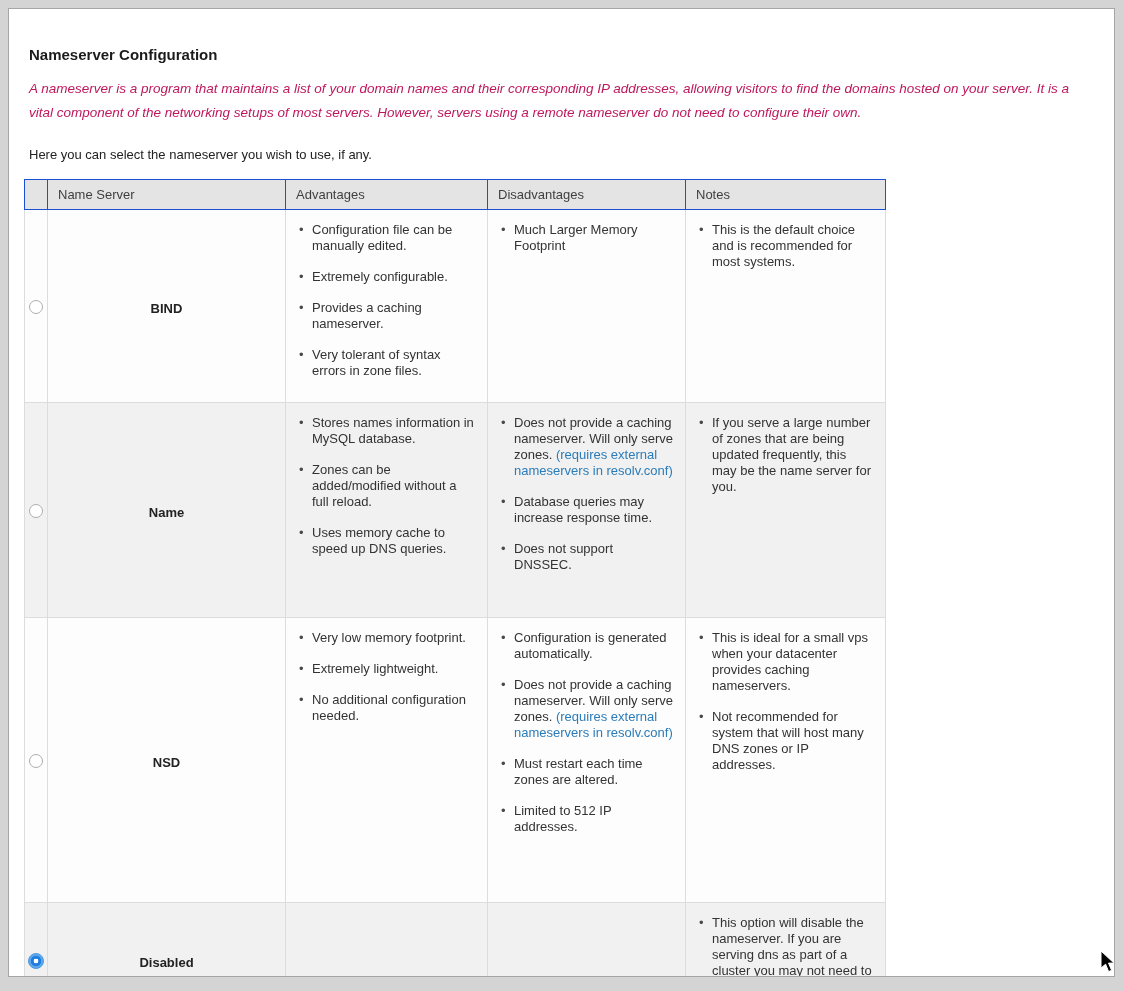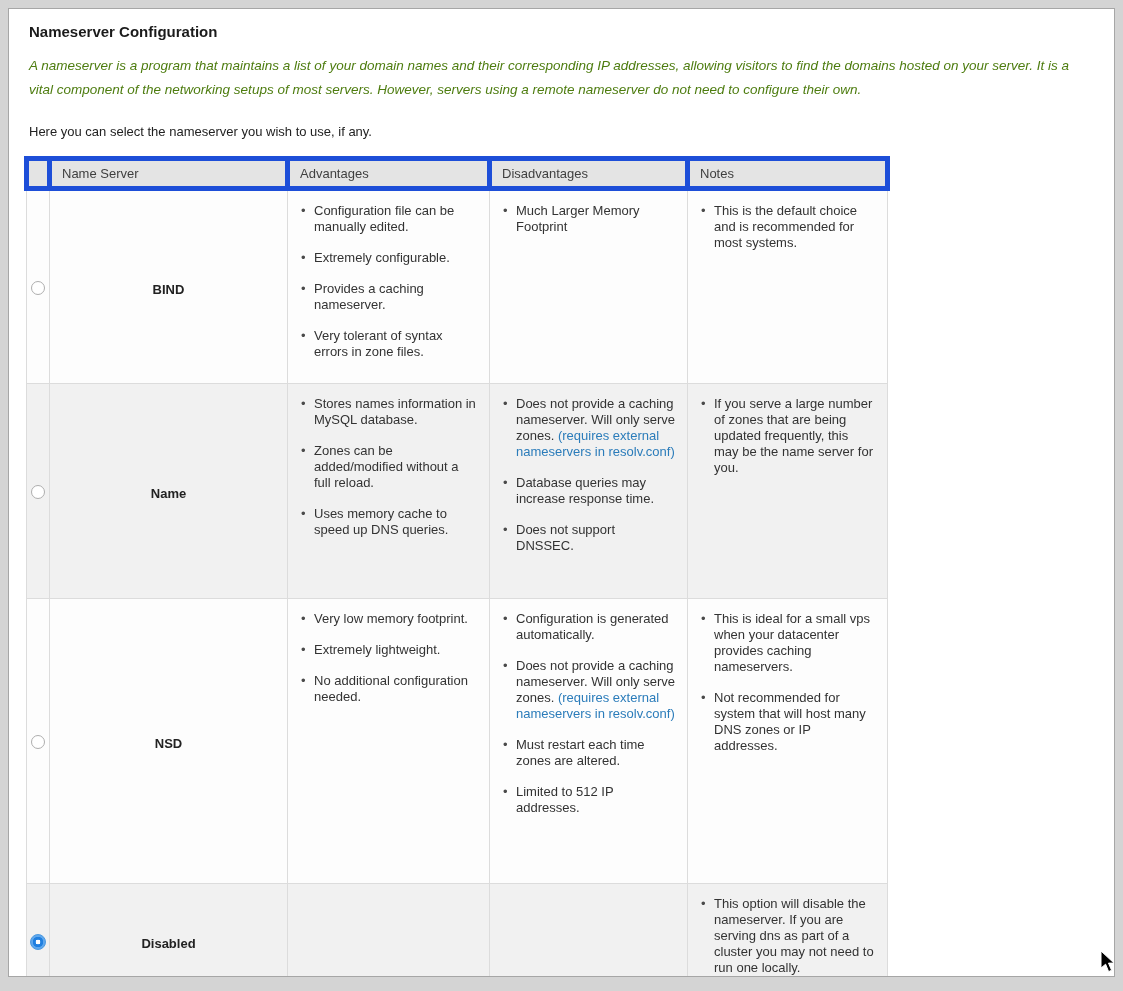--- a/index.html
+++ b/index.html
@@ -9,55 +9,55 @@
     font-family: "Liberation Sans", sans-serif;
     overflow: hidden;
     position: relative;
   }
   .panel {
     position: absolute;
     left: 8px; top: 8px;
     width: 1107px; height: 969px;
     background: #ffffff;
     border: 1px solid #a6a6a6;
-    padding: 8px 15px;
+    padding: 31px 15px;
     overflow: hidden;
   }
   .page-title {
     font-size: 15px;
     font-weight: bold;
     color: #1b1b1b;
     margin: 6px 0 14px 5px;
   }
   .intro {
     font-style: italic;
     font-size: 13.5px;
     line-height: 24px;
-    color: #4d7c0f;
+    color: #be185d;
     margin: 0 5px 22px 5px;
   }
   .select-note {
     font-size: 13px;
     color: #222;
     margin: 0 5px 17px 5px;
   }
   table.ns-table {
     border-collapse: collapse;
     table-layout: fixed;
     width: 861px;
     margin-left: 0px;
   }
   .ns-table col.c-radio { width: 23px; }
   .ns-table col.c-name  { width: 238px; }
   .ns-table col.c-adv   { width: 202px; }
   .ns-table col.c-dis   { width: 198px; }
   .ns-table col.c-notes { width: 200px; }
   .ns-table th {
     background: #e4e4e4;
-    border: 5px solid #1d4ed8;
+    border: 1px solid #1d4ed8;
     height: 30px;
     font-size: 13px;
     font-weight: normal;
     color: #3f3f3f;
     text-align: left;
     padding: 4px 10px;
   }
   .ns-table td {
     border: 1px solid #dcdcdc;
     font-size: 13px;

